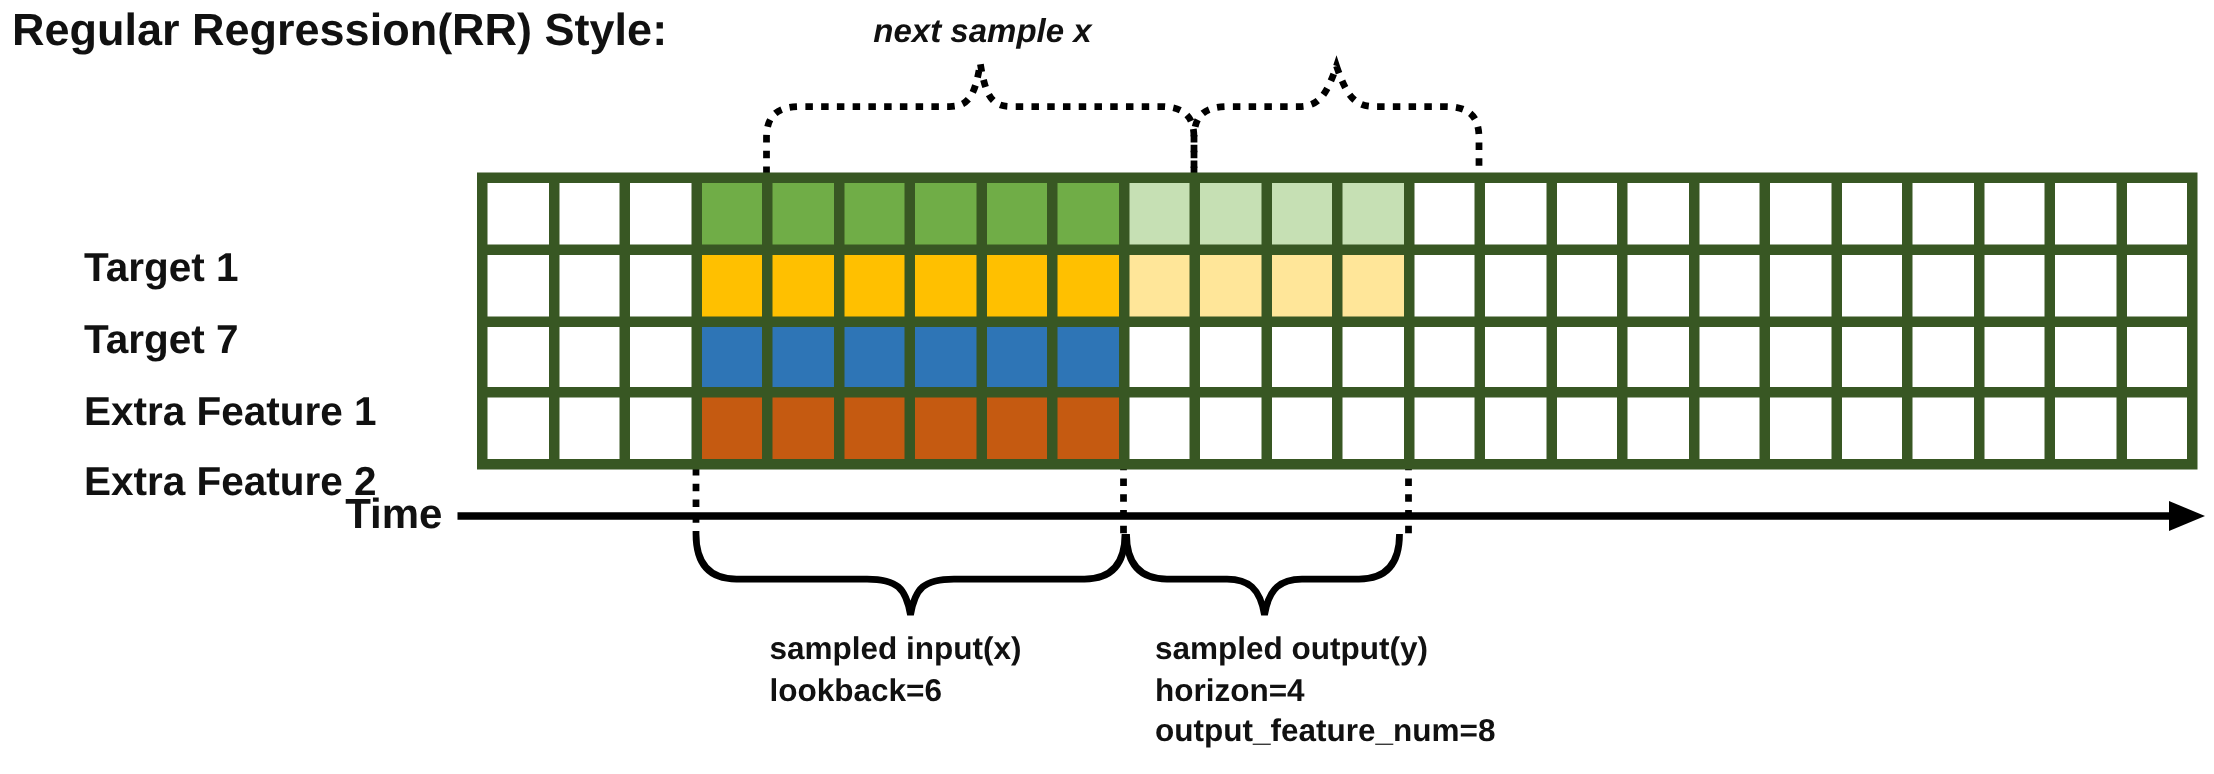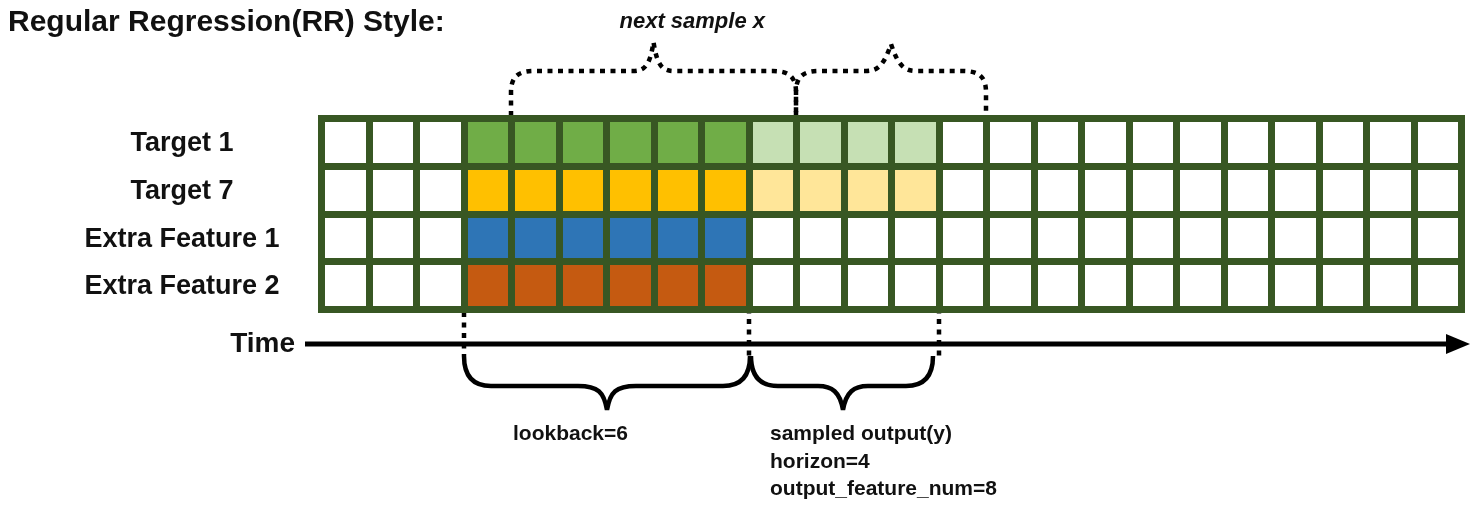--- a/index.html
+++ b/index.html
@@ -10,41 +10,41 @@
     font-family:"Liberation Sans",sans-serif;
     color:#111;
     overflow:hidden;
   }
   .title{
     position:absolute;left:8px;top:4px;
     font-size:30px;font-weight:bold;letter-spacing:0px;
   }
   .brace-label{
     position:absolute;top:8px;width:220px;
-    text-align:right;
+    text-align:center;
     font-size:22px;font-style:italic;font-weight:600;
   }
   #label-nsx{left:545px;}
   #label-nsy{left:783px;}
   #overlay{position:absolute;left:0;top:0;}
   #sample-grid{
     position:absolute;left:318px;top:115px;
     width:1147px;height:198px;
     box-sizing:border-box;
     background:#385723;
     display:grid;
     grid-template-columns:repeat(24,1fr);
     grid-template-rows:repeat(4,1fr);
     gap:7px;padding:7px;
   }
   #sample-grid .cell{background:#fff;}
   .row-label{
-    position:absolute;right:1144px;width:300px;height:40px;
-    line-height:40px;text-align:center;
-    font-size:27px;font-weight:bold;white-space:nowrap;
+    position:absolute;right:1120px;width:300px;height:40px;
+    line-height:40px;text-align:left;
+    font-size:27px;font-weight:bold;white-space:nowrap;margin-top:36px;
   }
   .time-label{
     position:absolute;right:1181px;top:327px;
     font-size:28px;font-weight:bold;
   }
   .anno-block{
     position:absolute;top:419px;
     font-size:21px;font-weight:600;line-height:27.5px;
     white-space:nowrap;
   }
@@ -184,20 +184,21 @@
     </div>
 
   <div class="row-label" style="top:122px">Target 1</div>
   <div class="row-label" style="top:170px">Target 7</div>
   <div class="row-label" style="top:218px">Extra Feature 1</div>
   <div class="row-label" style="top:265px">Extra Feature 2</div>
 
   <div class="time-label">Time</div>
 
   <div class="anno-block" id="anno-input">
+    <div>sampled input(x)</div>
     <div>lookback=6</div>
   </div>
 
   <div class="anno-block" id="anno-output">
     <div>sampled output(y)</div>
     <div>horizon=4</div>
     <div>output_feature_num=8</div>
   </div>
 
 </div>

